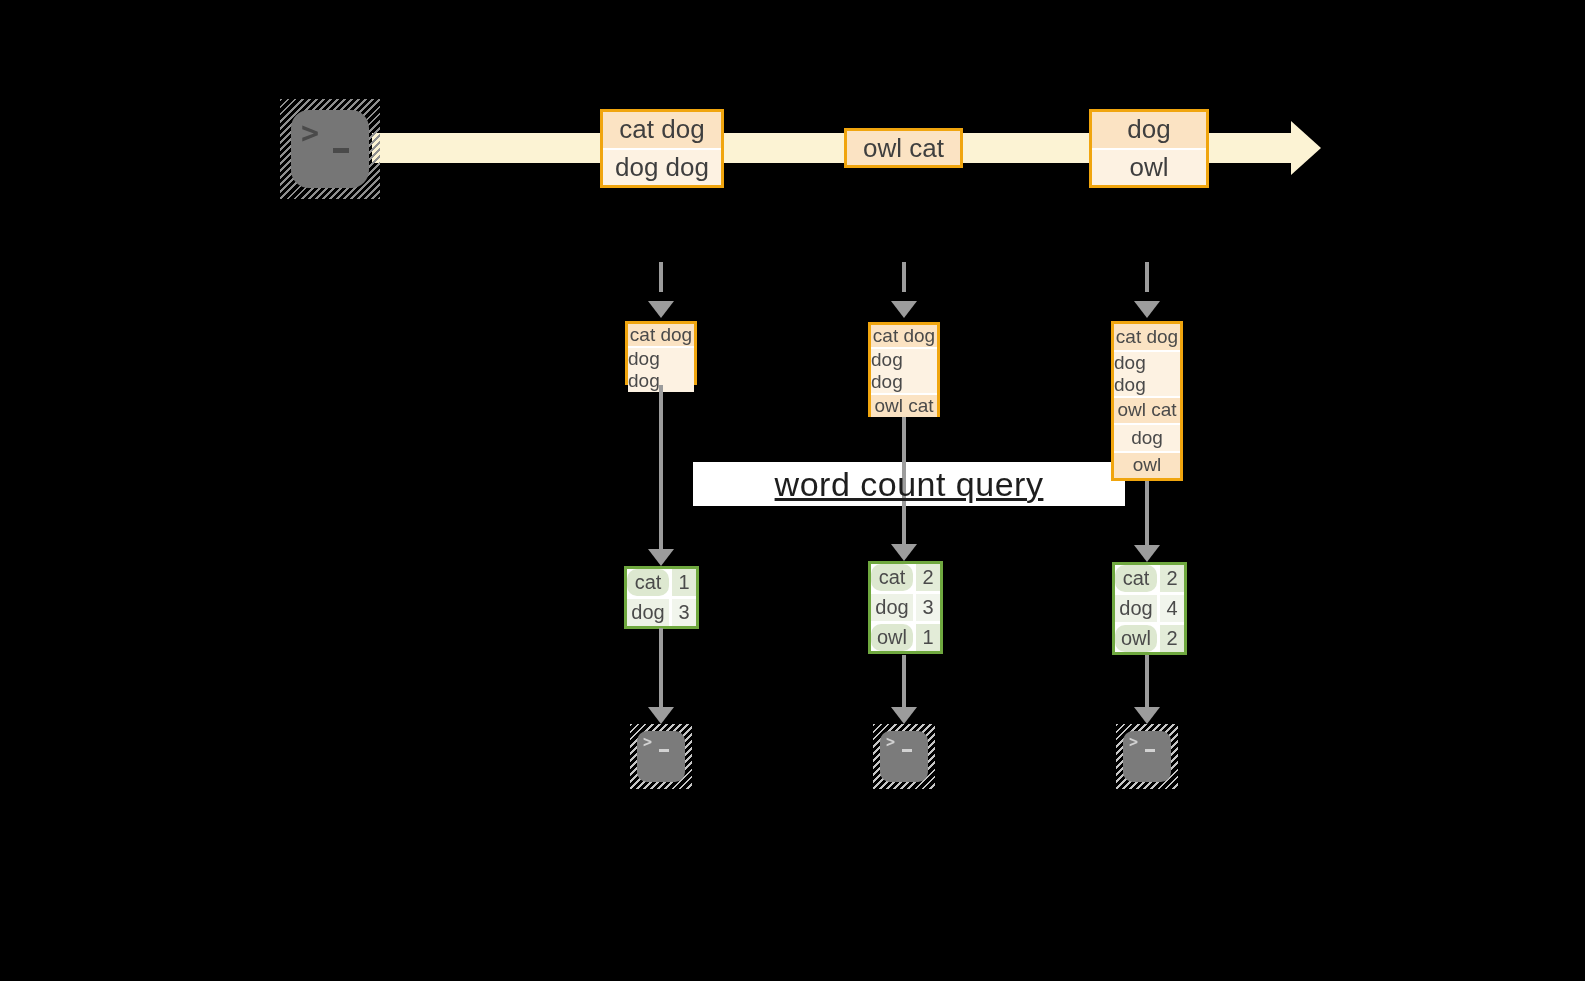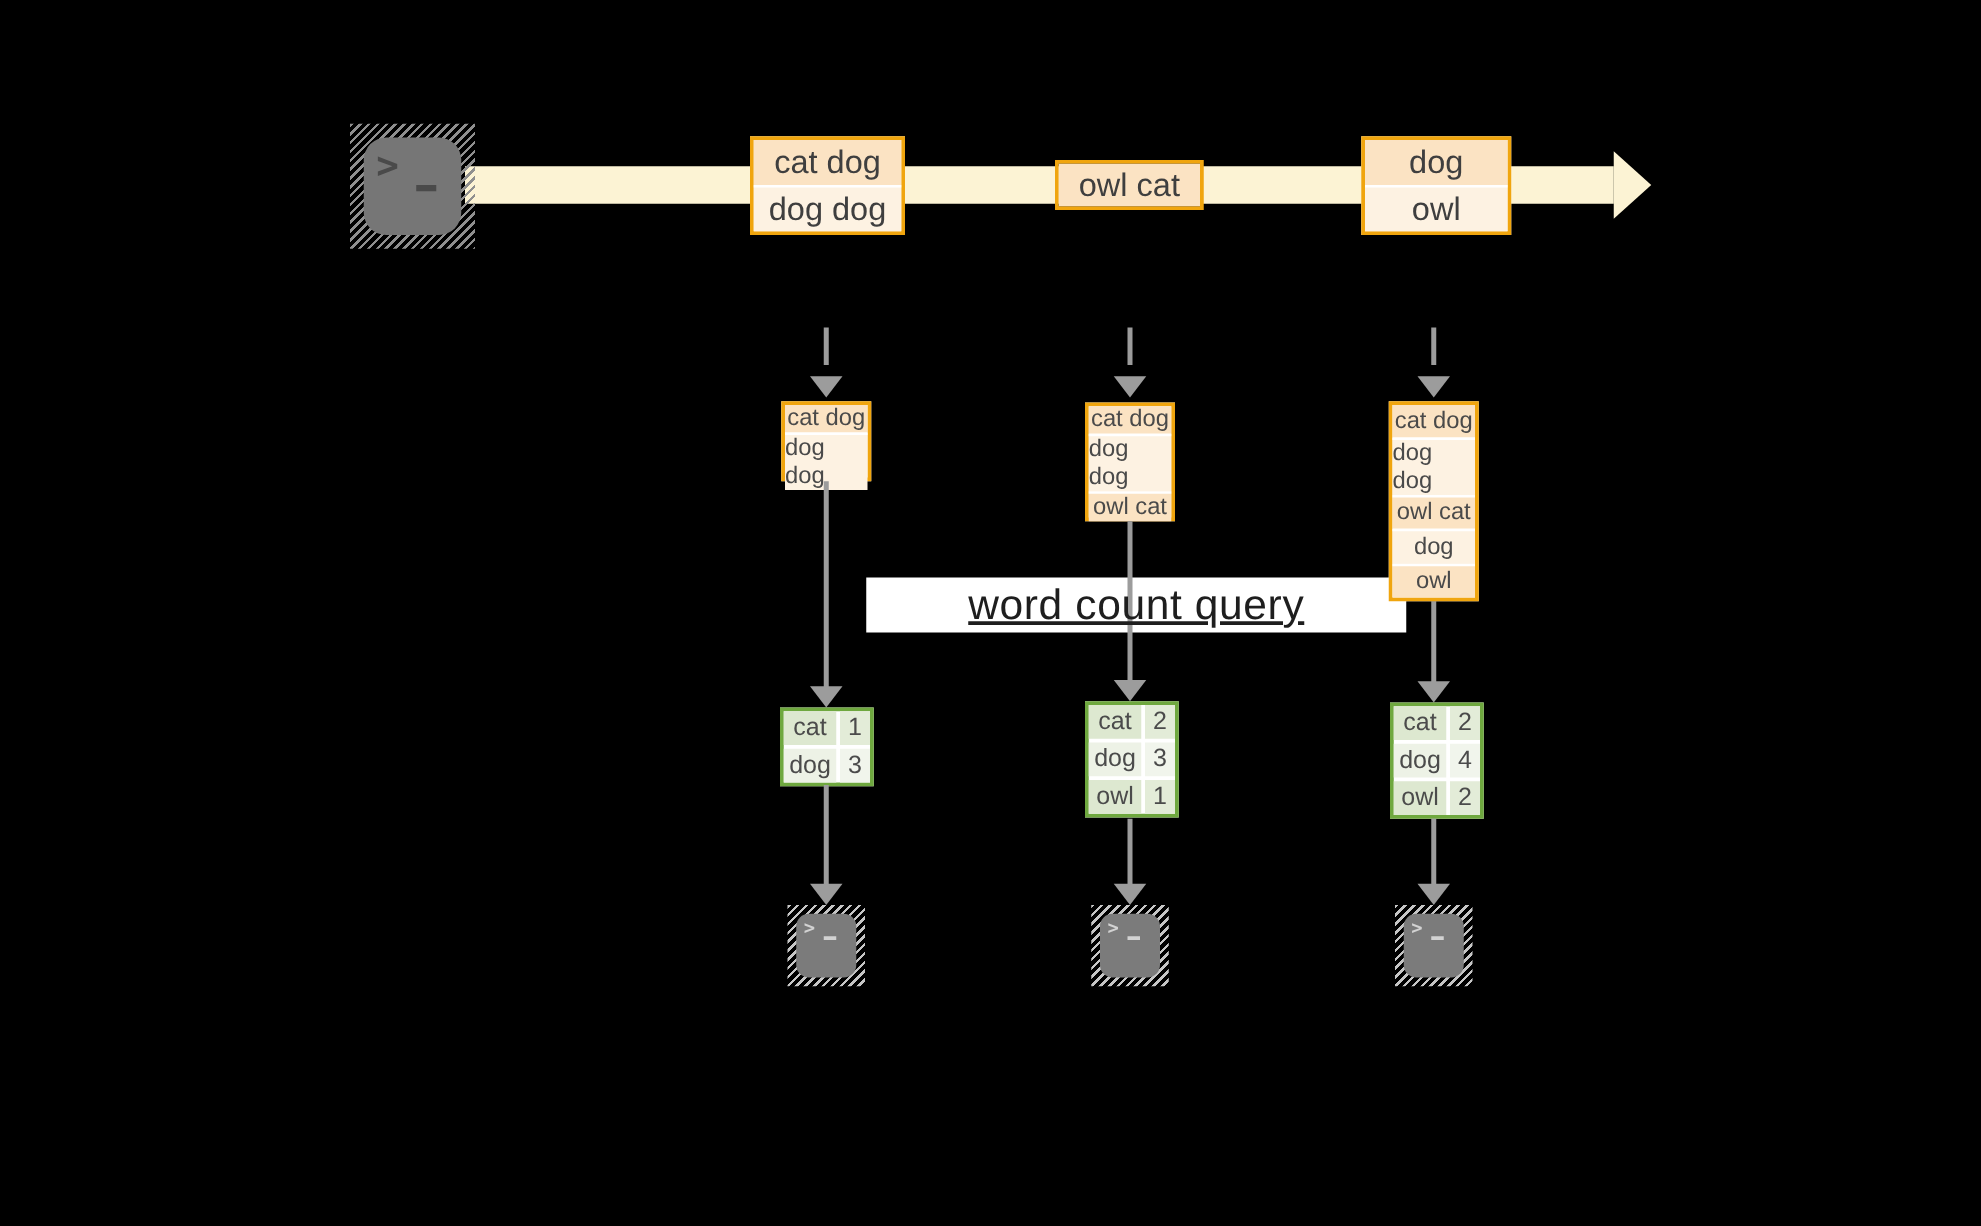--- a/index.html
+++ b/index.html
@@ -44,21 +44,21 @@
     font-size:34px;font-weight:300;color:var(--banner-text);letter-spacing:0.5px;
   }
 
   
   .gtable{
     position:absolute;box-sizing:content-box;border:3px solid var(--green);
     background:#fff;display:grid;grid-template-columns:42px 24px;grid-auto-rows:27px;
     gap:3px;z-index:2;color:#4b4b4b;font-size:20px;
   }
   .gcell{display:flex;align-items:center;justify-content:center;}
-  .g-a{background:var(--green-light);}
+  .g-a{background:var(--green-light);border-radius:10px;}
   .g-a2{background:var(--green-light2);}
   .g-b{background:var(--green-lighter);}
   .g-b2{background:var(--green-lighter2);}
 
   
   .term{position:absolute;z-index:1;}
   .hatch{position:absolute;left:0;top:0;right:0;bottom:0;}
   .hatch-dark{background:repeating-linear-gradient(135deg,var(--hatch-dark) 0 2px,transparent 2px 5px);}
   .hatch-light{background:repeating-linear-gradient(135deg,var(--hatch-light) 0 2px,transparent 2px 5px);}
   .term-body{position:absolute;}

